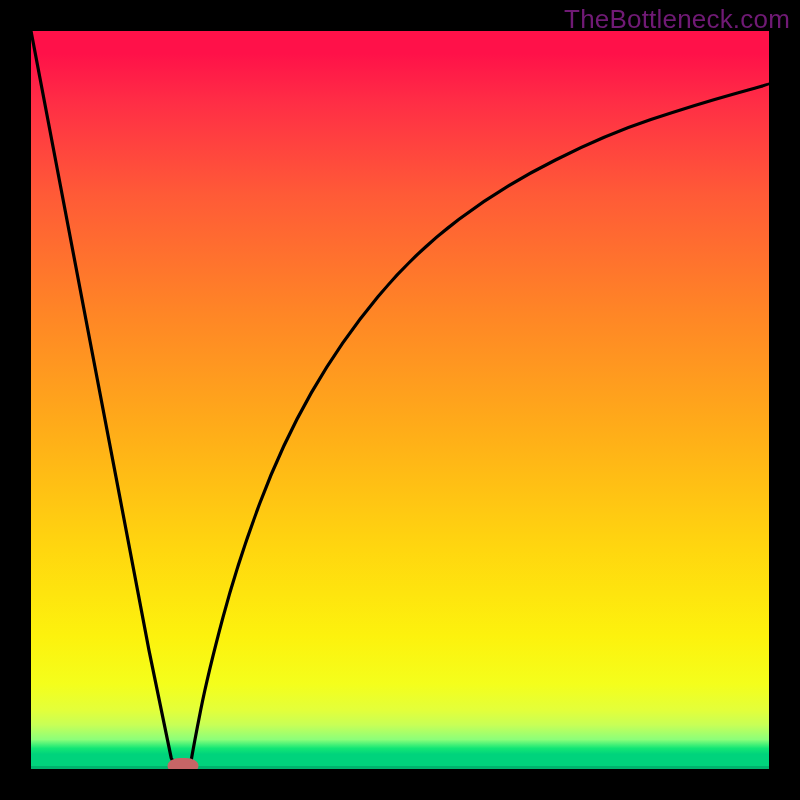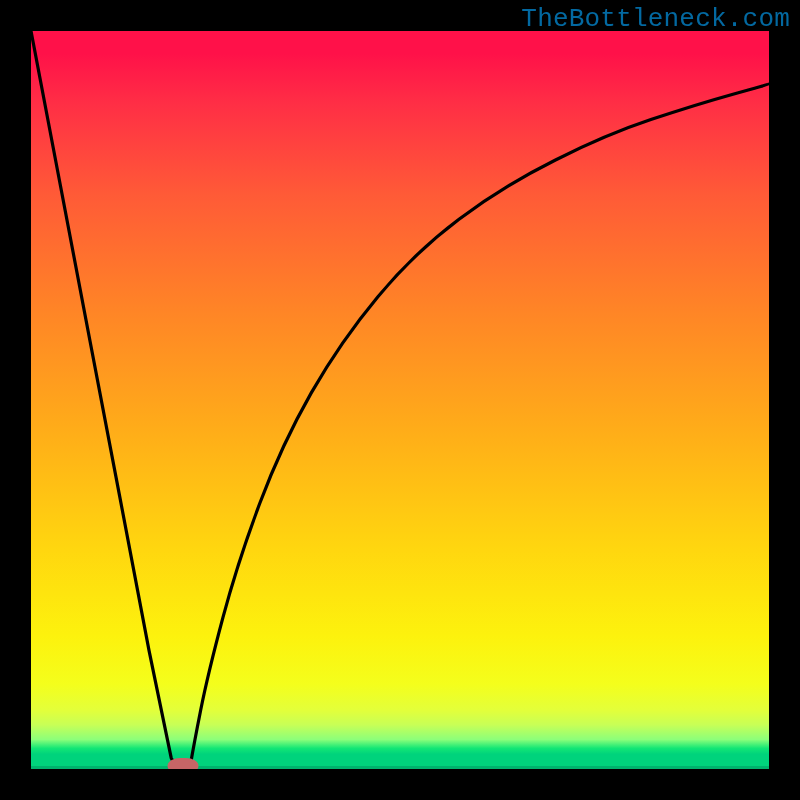--- a/index.html
+++ b/index.html
@@ -16,24 +16,23 @@
     width: 800px;
     height: 800px;
     box-sizing: border-box;
   }
   .watermark {
     position: absolute;
     top: 4px;
     right: 10px;
     font-size: 26px;
     font-weight: 400;
-    color: #0369a1;
+    color: #701a75;
     letter-spacing: 0.2px;
     z-index: 10;
-    font-family: Liberation Mono, monospace;
   }
   
   .border-black {
     position: absolute;
     left: 0;
     top: 0;
     width: 800px;
     height: 800px;
     background: #000;
     z-index: 1;

